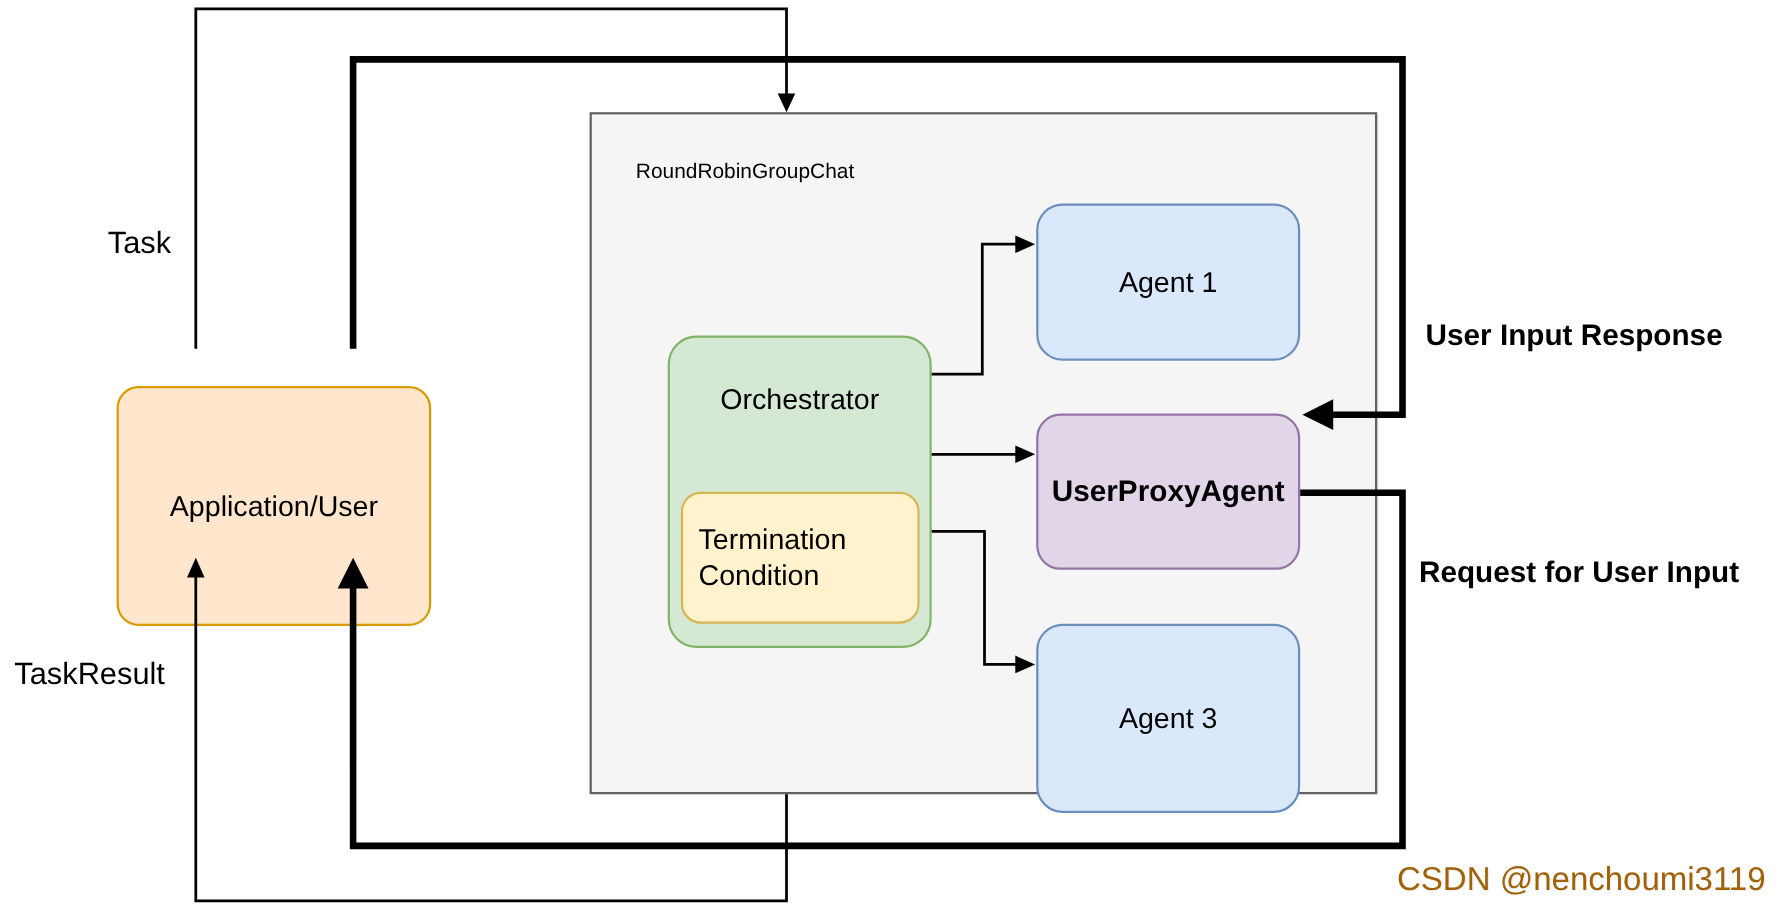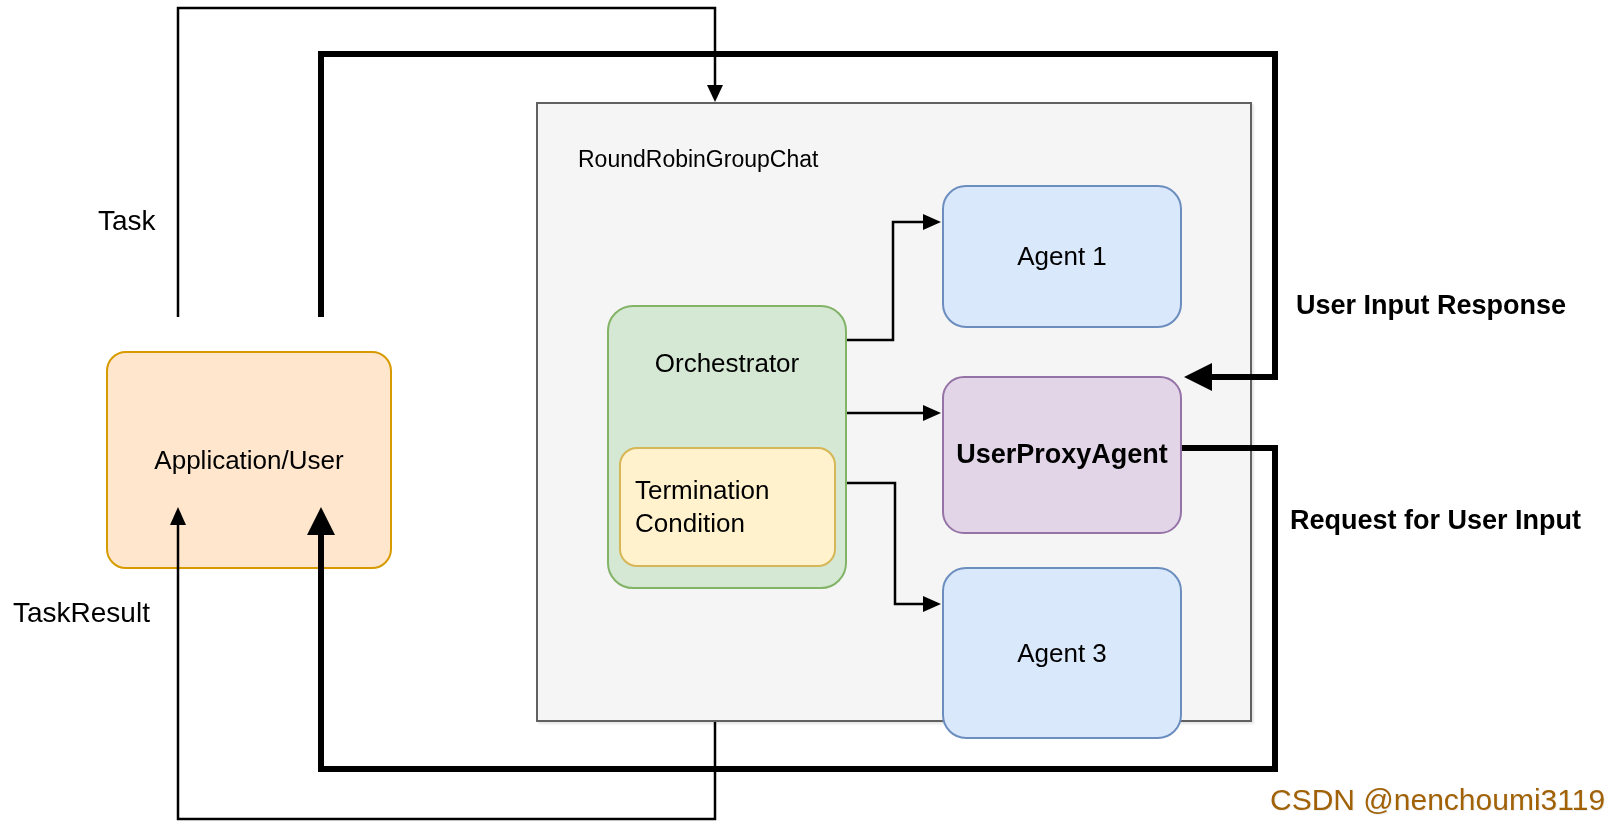--- a/index.html
+++ b/index.html
@@ -29,38 +29,38 @@
   }
   #group-chat {
     position: absolute;
     left: 536px; top: 102px; width: 716px; height: 620px;
     background: #f5f5f5; border: 2px solid #616161;
     box-sizing: border-box;
     box-shadow: 2px 2px 2px rgba(0,0,0,0.10);
   }
   #gc-label {
     position: absolute; left: 40px; top: 42px;
-    font-size: 23px; white-space: nowrap;
+    font-size: 19px; white-space: nowrap;
   }
   #orchestrator {
     left: 607px; top: 271px; width: 240px; height: 284px;
     background: #d5e8d4; border: 2px solid #82b366; border-radius: 26px;
     align-items: flex-start; padding-top: 40px;
   }
   #termination {
     left: 619px; top: 413px; width: 217px; height: 120px;
     background: #fff2cc; border: 2px solid #d6b656; border-radius: 18px;
     line-height: 33px; padding: 0 14px;
   }
   #agent1 {
     left: 942px; top: 151px; width: 240px; height: 143px;
     background: #dae8fc; border: 2px solid #6c8ebf; border-radius: 24px;
   }
   #upa {
-    left: 942px; top: 342px; width: 240px; height: 158px;
+    left: 942px; top: 342px; width: 240px; height: 142px;
     background: #e1d5e7; border: 2px solid #9673a6; border-radius: 22px;
     font-weight: 700; font-size: 27px;
   }
   #agent3 {
     left: 942px; top: 533px; width: 240px; height: 172px;
     background: #dae8fc; border: 2px solid #6c8ebf; border-radius: 24px;
   }
   .edge-label {
     position: absolute;
     font-size: 28px;

